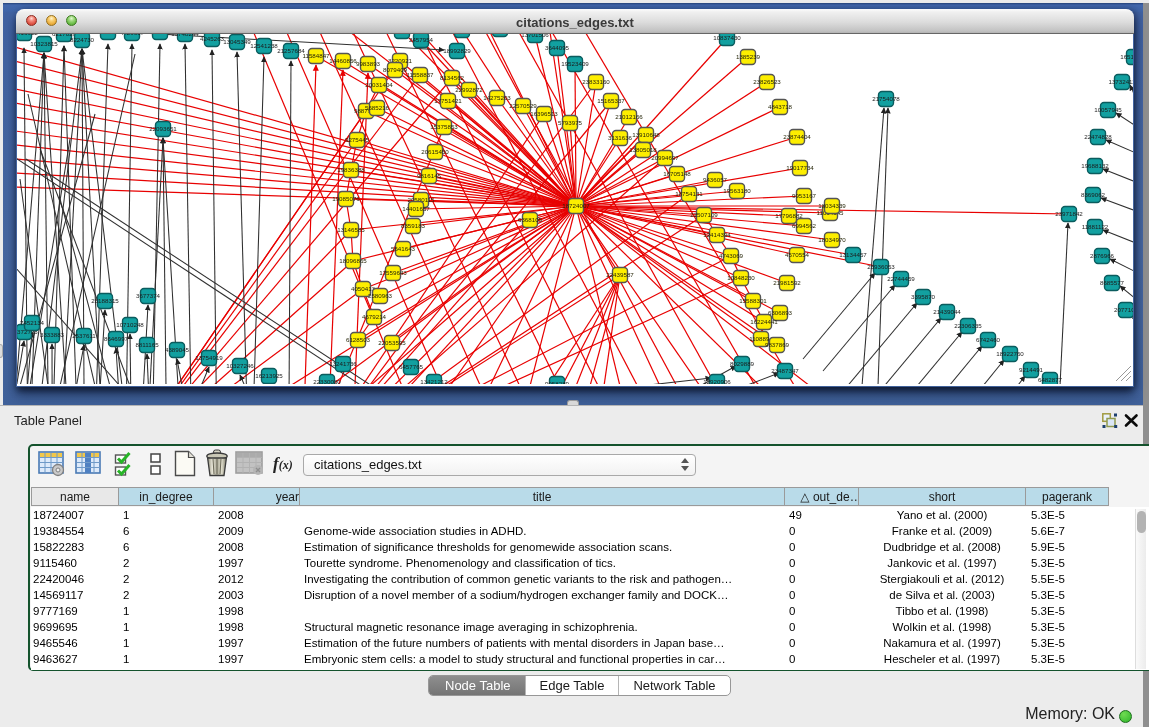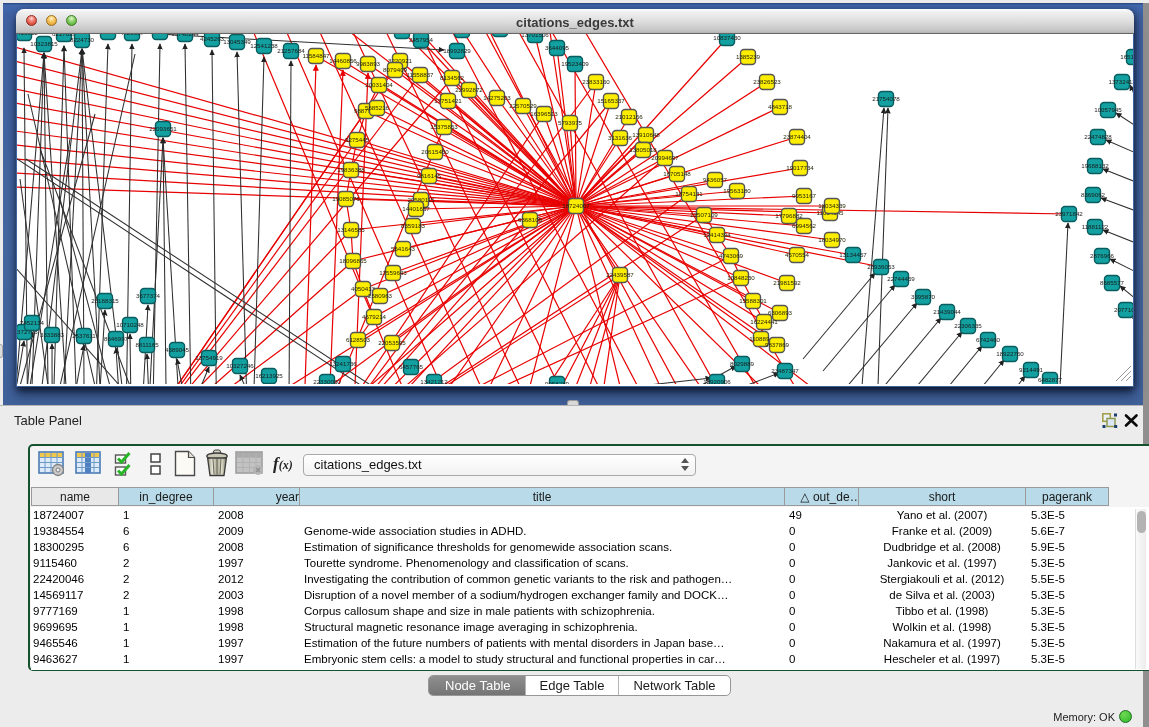--- a/index.html
+++ b/index.html
@@ -24,21 +24,21 @@
   font-size:12px; color:#1a1a1a; text-align:center; line-height:18px; }
 .tbl { position:absolute; left:1px; top:61px; width:1120px; height:163px; background:#fff; }
 .tr { position:absolute; left:0; width:1121px; height:16px; font-size:11.5px; color:#000; }
 .tr span { position:absolute; top:1px; white-space:nowrap; }
 .sbtrack { position:absolute; left:1105px; top:63px; width:11px; height:160px; background:linear-gradient(90deg,#fafafa,#ececec); border-left:1px solid #ddd; }
 .sbthumb { position:absolute; left:1px; top:2px; width:9px; height:22px; background:#b3b3b3; border-radius:5px; }
 .tabs { position:absolute; left:428px; top:269px; height:21px; display:flex; border:1px solid #979797; border-radius:5px; overflow:hidden; background:#fff; }
 .tab { font-size:13px; color:#1a1a1a; padding:0 14px; line-height:19px; }
 .tab.sel { background:linear-gradient(#8f8f8f,#747474); color:#fff;padding-left:16px; }
 .tab + .tab { border-left:1px solid #b5b5b5; }
-.mem { position:absolute; right:28px; bottom:4px; font-size:11px; color:#222; }
+.mem { position:absolute; right:28px; bottom:4px; font-size:16px; color:#222; }
 .dot { position:absolute; right:11px; bottom:4px; width:13px; height:13px; border-radius:50%;
   background:radial-gradient(circle at 35% 30%,#6fdb52,#2eb52a); border:1.5px solid #1d6e1d; }
 .icon { position:absolute; top:6px; }
 </style></head><body>
 <div class="desk"></div>
 <div class="rstrip"></div>
 <div style="position:absolute;left:0px;top:344px;width:3px;height:14px;background:#dcdcdc;border-radius:0 3px 3px 0;border:1px solid #aaa;border-left:none;"></div>
 <div class="win">
   <div class="tbar">
     <div class="tl" style="left:10px; background:radial-gradient(circle at 50% 28%,#ffd9d4 0%,#f2887c 32%,#e25a4c 62%,#c13a2c 100%);border:1px solid #8e2a20;"></div>
@@ -933,46 +933,46 @@
     <div class="th" style="left:269px;width:486px;">title</div>
     <div class="th" style="left:754px;width:94px;">△ out_de…</div>
     <div class="th" style="left:828px;width:168px;">short</div>
     <div class="th" style="left:995px;width:84px;">pagerank</div>
     <div class="tbl">
 <div class="tr" style="top:0.5px">
           <span style="left:2px">18724007</span>
           <span style="left:92px">1</span>
           <span style="left:187px">2008</span>
           <span style="left:758px">49</span>
-          <span style="left:911px;transform:translateX(-50%)">Yano et al. (2007)</span>
+          <span style="left:911px;transform:translateX(-50%)">Yano et al. (2000)</span>
           <span style="left:1000px">5.3E‑5</span>
         </div>
 <div class="tr" style="top:16.6px">
           <span style="left:2px">19384554</span>
           <span style="left:92px">6</span>
           <span style="left:187px">2009</span>
           <span style="left:273px">Genome‑wide association studies in ADHD.</span>
           <span style="left:758px">0</span>
           <span style="left:911px;transform:translateX(-50%)">Franke et al. (2009)</span>
           <span style="left:1000px">5.6E‑7</span>
         </div>
 <div class="tr" style="top:32.7px">
-          <span style="left:2px">18300295</span>
+          <span style="left:2px">15822283</span>
           <span style="left:92px">6</span>
           <span style="left:187px">2008</span>
           <span style="left:273px">Estimation of significance thresholds for genomewide association scans.</span>
           <span style="left:758px">0</span>
           <span style="left:911px;transform:translateX(-50%)">Dudbridge et al. (2008)</span>
           <span style="left:1000px">5.9E‑5</span>
         </div>
 <div class="tr" style="top:48.8px">
           <span style="left:2px">9115460</span>
           <span style="left:92px">2</span>
           <span style="left:187px">1997</span>
-          <span style="left:273px">Tourette syndrome. Phenomenology and classification of scans.</span>
+          <span style="left:273px">Tourette syndrome. Phenomenology and classification of tics.</span>
           <span style="left:758px">0</span>
           <span style="left:911px;transform:translateX(-50%)">Jankovic et al. (1997)</span>
           <span style="left:1000px">5.3E‑5</span>
         </div>
 <div class="tr" style="top:64.9px">
           <span style="left:2px">22420046</span>
           <span style="left:92px">2</span>
           <span style="left:187px">2012</span>
           <span style="left:273px">Investigating the contribution of common genetic variants to the risk and pathogen…</span>
           <span style="left:758px">0</span>
@@ -985,21 +985,20 @@
           <span style="left:187px">2003</span>
           <span style="left:273px">Disruption of a novel member of a sodium/hydrogen exchanger family and DOCK…</span>
           <span style="left:758px">0</span>
           <span style="left:911px;transform:translateX(-50%)">de Silva et al. (2003)</span>
           <span style="left:1000px">5.3E‑5</span>
         </div>
 <div class="tr" style="top:97.1px">
           <span style="left:2px">9777169</span>
           <span style="left:92px">1</span>
           <span style="left:187px">1998</span>
-          <span style="left:273px">Corpus callosum shape and size in male patients with schizophrenia.</span>
           <span style="left:758px">0</span>
           <span style="left:911px;transform:translateX(-50%)">Tibbo et al. (1998)</span>
           <span style="left:1000px">5.3E‑5</span>
         </div>
 <div class="tr" style="top:113.2px">
           <span style="left:2px">9699695</span>
           <span style="left:92px">1</span>
           <span style="left:187px">1998</span>
           <span style="left:273px">Structural magnetic resonance image averaging in schizophrenia.</span>
           <span style="left:758px">0</span>

